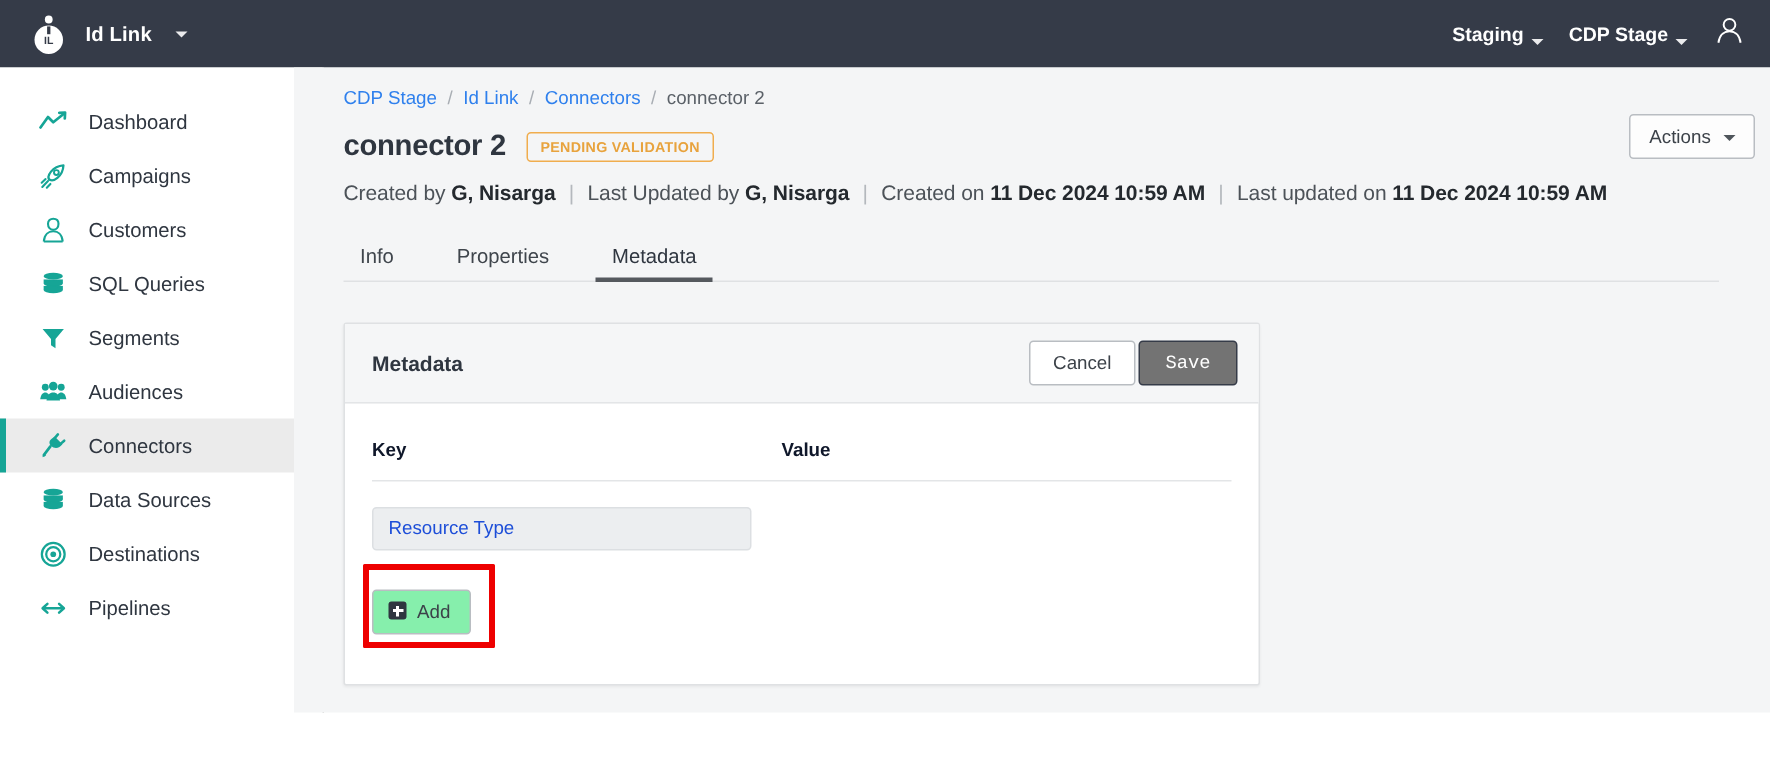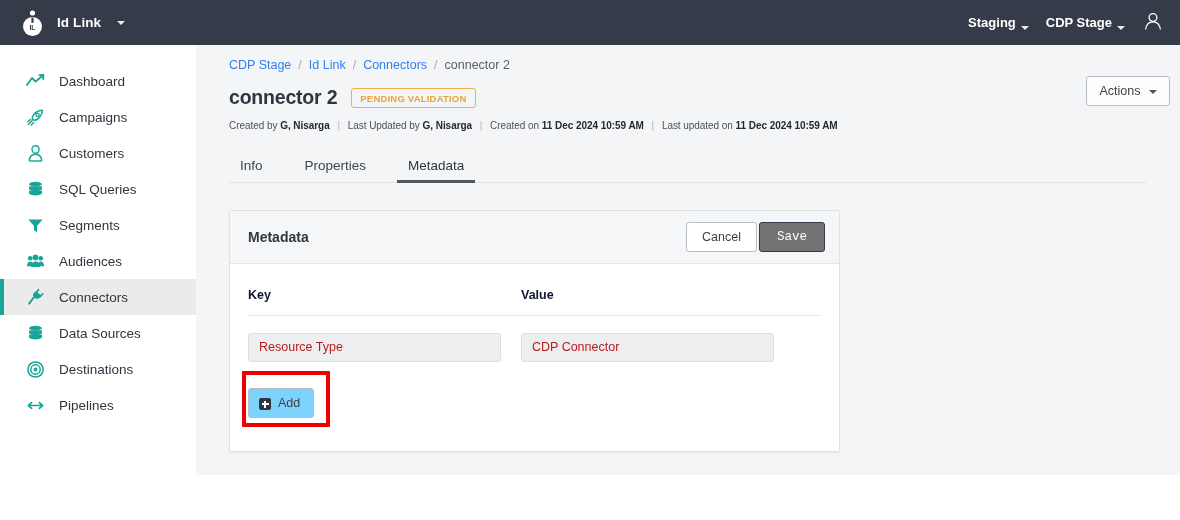--- a/index.html
+++ b/index.html
@@ -159,21 +159,21 @@
     padding: 7px 12px 7px 13px;
     font-size: 12.5px;
     color: #3c4249;
     font-family: inherit;
     cursor: pointer;
     white-space: nowrap;
   }
 
   .meta-line {
     padding: 11px 0 0 33px;
-    font-size: 10px;
+    font-size: 14px;
     color: #4c5258;
     white-space: nowrap;
     letter-spacing: -.05px;
   }
   .meta-line b { color: #24292e; font-weight: 700; }
   .meta-sep { color: #b4b8bd; padding: 0 5px; }
 
   .tabs {
     margin: 22px 0 0 33px;
     width: 917px;
@@ -268,50 +268,50 @@
   }
   .ro-input {
     width: 253px;
     height: 29px;
     background: #eceef0;
     border: 1px solid #dcdfe2;
     border-radius: 3px;
     padding: 0 10px;
     font-family: inherit;
     font-size: 12.5px;
-    color: #b91c1c;
+    color: #1d4ed8;
     line-height: 27px;
     white-space: nowrap;
     overflow: hidden;
   }
 
   .add-zone {
     position: relative;
     padding: 26px 0 33px 0;
   }
   .highlight-box {
     position: absolute;
     left: -6px; top: 9px;
     width: 88px; height: 56px;
     border: 4px solid #ee0000;
     border-radius: 1px;
     pointer-events: none;
   }
   .btn-add {
     position: relative;
-    background: #7dd3fc;
+    background: #86efac;
     border: 1px solid #b9bdc2;
     border-radius: 3px;
     padding: 7px 13px 7px 10px;
     font-size: 12.5px;
     color: #3c4249;
     font-family: inherit;
     cursor: pointer;
     display: inline-flex;
-    align-items: flex-end;
+    align-items: flex-start;
     gap: 7px;
   }
   .plus-icon {
     width: 12px; height: 12px;
     background: #2f3640;
     border-radius: 2px;
     position: relative;
     flex: 0 0 12px;
   }
   .plus-icon::before, .plus-icon::after {
@@ -532,21 +532,20 @@
     </div>
 
     <div class="card-body">
       <div class="kv-head">
         <span class="col-key">Key</span>
         <span class="col-val">Value</span>
       </div>
 
       <div class="kv-row">
         <div class="ro-input">Resource Type</div>
-        <div class="ro-input">CDP Connector</div>
       </div>
 
       <div class="add-zone">
         <button class="btn-add">
           <span class="plus-icon"></span>
           <span>Add</span>
         </button>
         <div class="highlight-box"></div>
       </div>
     </div>

